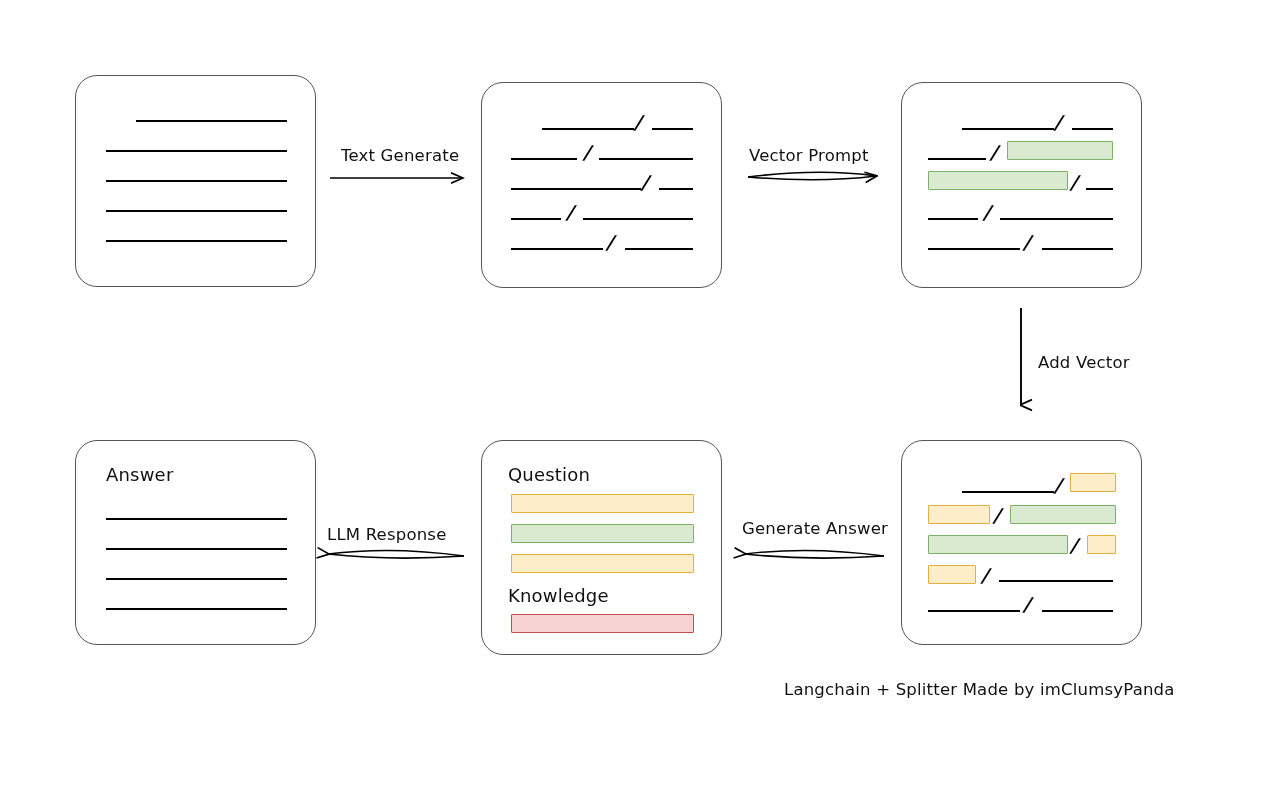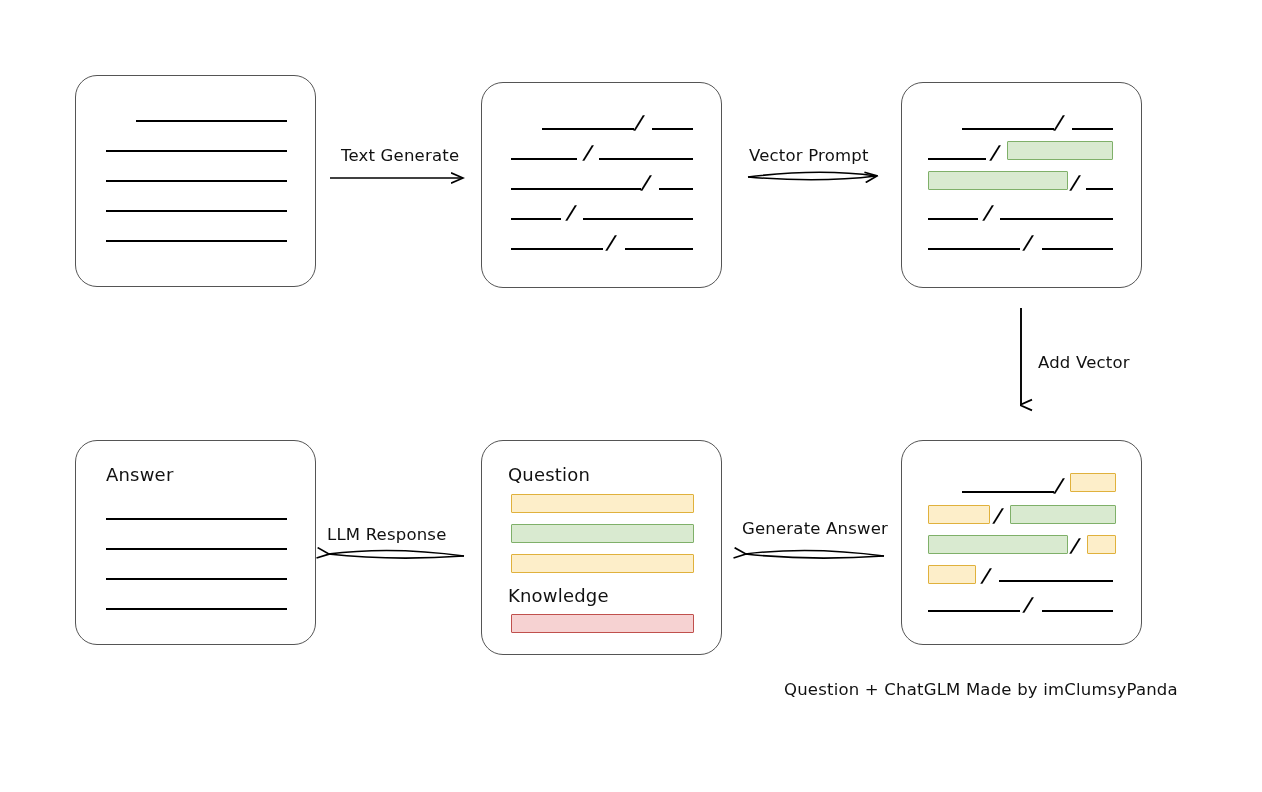--- a/index.html
+++ b/index.html
@@ -209,13 +209,13 @@
     <path d="M464,556 Q392,561 328,554" stroke="#000" stroke-width="1.6" fill="none" marker-end="url(#ah-left)"></path>
   </g>
 </svg>
 
 <div class="edge-label" style="left:341px; top:146px;">Text Generate</div>
 <div class="edge-label" style="left:749px; top:146px;">Vector Prompt</div>
 <div class="edge-label" style="left:1038px; top:353px;">Add Vector</div>
 <div class="edge-label" style="left:742px; top:519px;">Generate Answer</div>
 <div class="edge-label" style="left:327px; top:525px;text-align:right;">LLM Response</div>
 
-<div class="footer-note" style="left:784px; top:680px;">Question + ChatGLM Made by imClumsyPanda</div>
+<div class="footer-note" style="left:784px; top:680px;">Langchain + Splitter Made by imClumsyPanda</div>
 
 </body></html>

